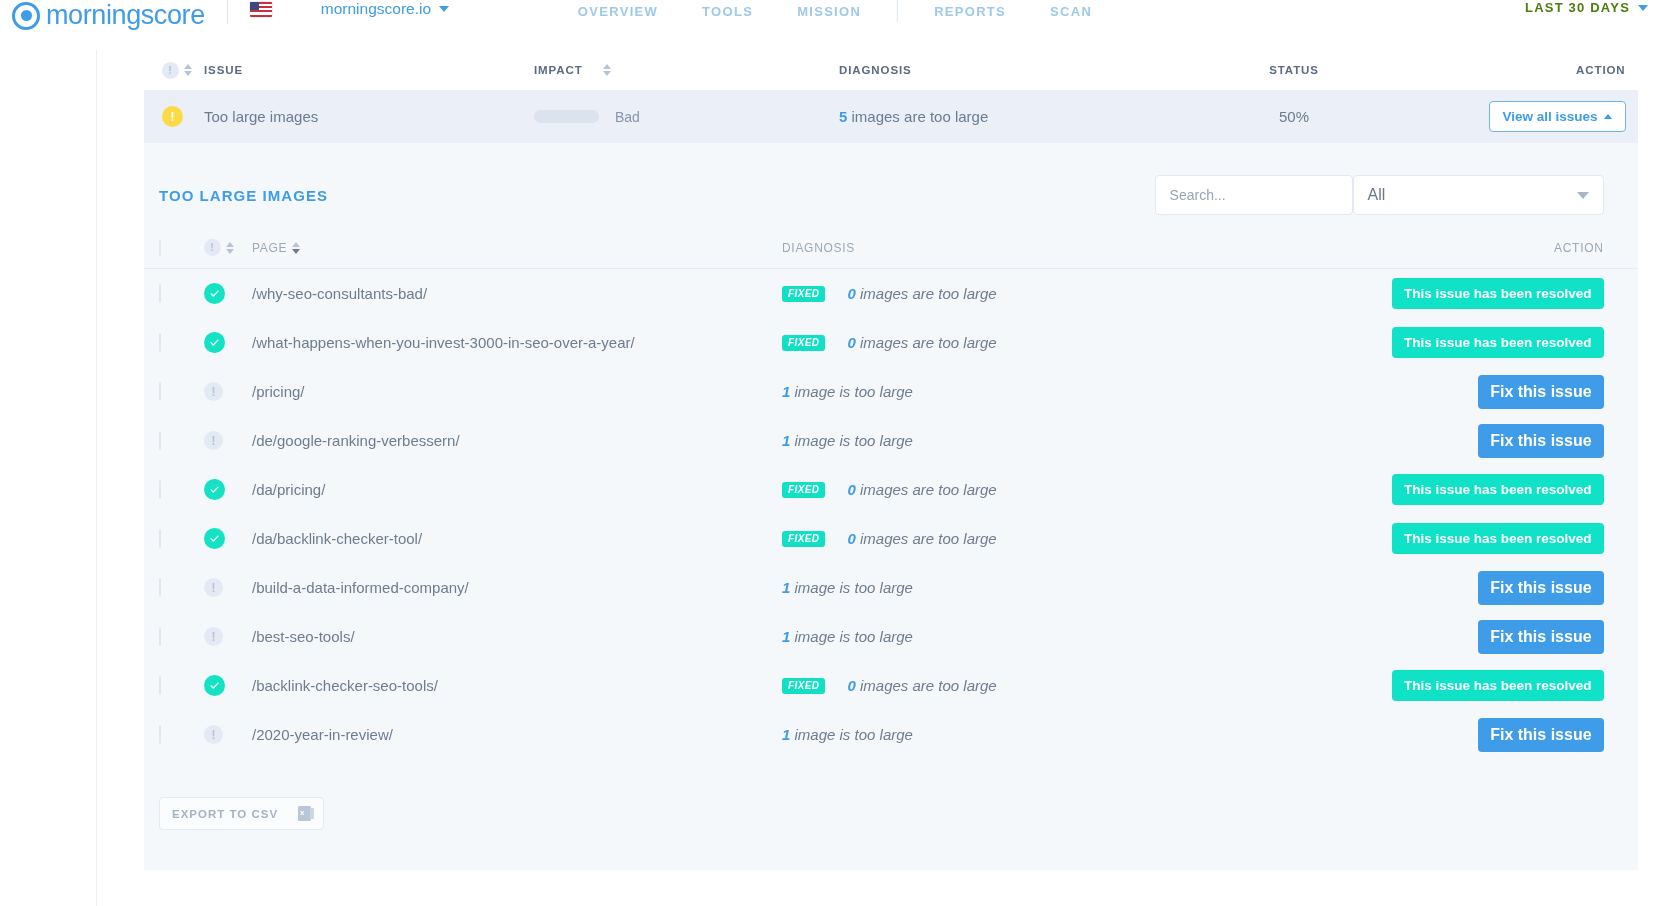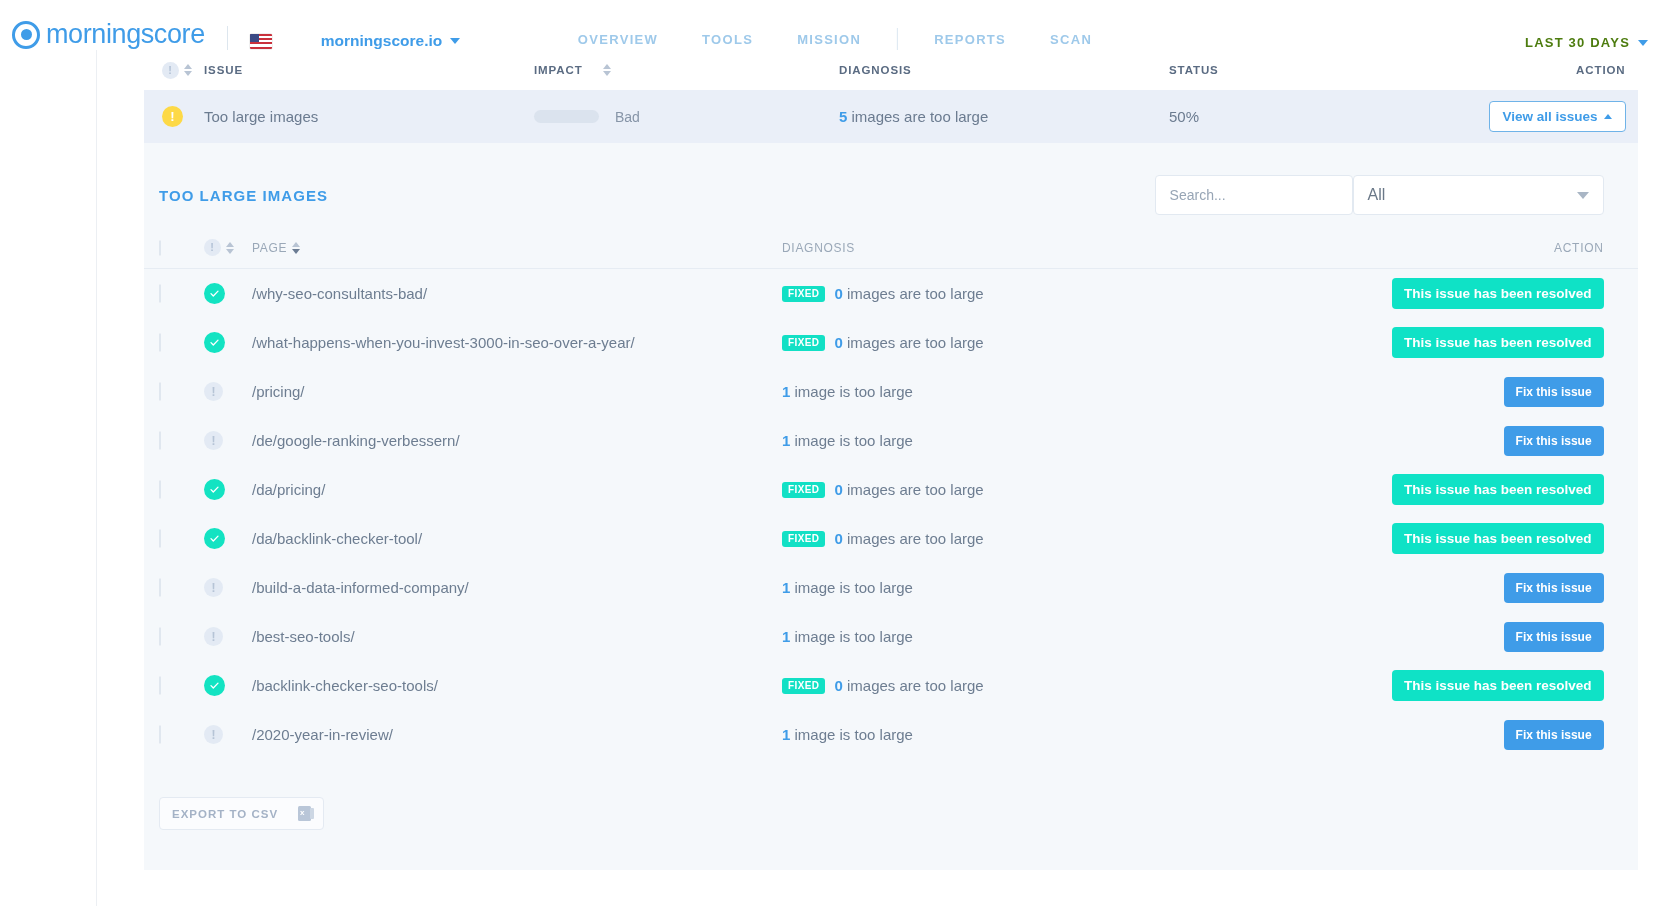--- a/index.html
+++ b/index.html
@@ -10,21 +10,21 @@
     font-family: "Liberation Sans", "DejaVu Sans", sans-serif;
     overflow: hidden;
   }
 
   
   .topnav {
     height: 50px;
     width: 100%;
     background: #ffffff;
     display: flex;
-    align-items: flex-end;
+    align-items: flex-start;
     position: relative;
     flex-shrink: 0;
   }
   .brand { display: flex; align-items: center; margin-left: 12px; }
   .brand-mark {
     width: 28px; height: 28px; border-radius: 50%;
     background: #ffffff;
     border: 3.5px solid #3f9ce8;
     display: flex; align-items: center; justify-content: center;
   }
@@ -36,21 +36,21 @@
   .nav-divider { width: 1px; height: 24px; background: #dde6ee; margin: 0 22px; }
   .site-sel { display: flex; align-items: center; gap: 8px; cursor: pointer; }
   .flag {
     width: 22px; height: 15px; border-radius: 1px; overflow: hidden;
     position: relative; background: #ffffff; flex-shrink: 0;
     box-shadow: 0 0 0 0.5px rgba(0,0,0,.12);
   }
   .flag .stripes { position:absolute; inset:0;
     background: repeating-linear-gradient(to bottom, #c9303c 0 2.1px, #ffffff 2.1px 4.2px); }
   .flag .canton { position:absolute; left:0; top:0; width:9.5px; height:8.2px; background:#3b4a85; }
-  .site-name { font-size: 15.5px; color: #3f9ce8; font-weight: 700; padding-left: 41px; }
+  .site-name { font-size: 15.5px; color: #3f9ce8; font-weight: 400; padding-left: 41px; }
   .caret-down {
     width: 0; height: 0; border-left: 5px solid transparent; border-right: 5px solid transparent;
     border-top: 6px solid #3f9ce8;
   }
   .caret-up {
     width: 0; height: 0; border-left: 4px solid transparent; border-right: 4px solid transparent;
     border-bottom: 5px solid #3f9ce8; display:inline-block; margin-left:6px; vertical-align: 2px;
   }
   .nav-center {
     position: absolute; left: 50%; transform: translateX(-50%);
@@ -83,21 +83,21 @@
 
   
   .master-head {
     display: flex; align-items: center; height: 40px;
     font-size: 11.5px; letter-spacing: 0.9px; font-weight: 700; color: #5a6b82;
   }
   .c-flag   { width: 60px; display: flex; align-items: center; gap: 5px; padding-left: 18px;}
   .c-issue  { width: 330px; }
   .c-impact { width: 305px; display:flex; align-items:center; gap: 20px;}
   .c-diag   { width: 330px; }
-  .c-status { width: 250px; }
+  .c-status { width: 250px; text-align: center; }
   .c-action { flex: 1; text-align: right; padding-right: 12px; }
 
   .badge-excl {
     width: 17px; height: 17px; border-radius: 50%;
     background: #e3eaf4; color: #b3c2d6; font-size: 11px; font-weight: 700;
     display: flex; align-items: center; justify-content: center; line-height: 1;
   }
   .sorter { display: inline-flex; flex-direction: column; gap: 2px; cursor: pointer; }
   .sorter .up { width:0;height:0;border-left:4px solid transparent;border-right:4px solid transparent;border-bottom:5px solid #b8c4d4; }
   .sorter .dn { width:0;height:0;border-left:4px solid transparent;border-right:4px solid transparent;border-top:5px solid #b8c4d4; }
@@ -174,21 +174,21 @@
   }
 
   .row {
     display: flex; align-items: center; height: 49px;
     padding: 0 34px 0 15px;
     font-size: 15px; color: #6d7d91;
   }
   .r-check { width: 45px; }
   .r-flag  { width: 48px; }
   .r-page  { width: 530px; white-space: nowrap; }
-  .r-diag  { width: 610px; display: flex; align-items: center; gap: 9px; }
+  .r-diag  { width: 610px; display: flex; align-items: center; gap: 22px; font-style: italic; }
   .r-action{ flex:1; display: flex; justify-content: flex-end; }
 
   .dot-ok {
     width: 21px; height: 21px; border-radius: 50%; background: #13e3c2;
     display: flex; align-items: center; justify-content: center;
   }
   .dot-ok svg { display:block; }
   .dot-warn {
     width: 19px; height: 19px; border-radius: 50%;
     background: #e3eaf4; color: #b6c4d6; font-size: 12px; font-weight: 700;
@@ -199,21 +199,21 @@
     letter-spacing: .4px; border-radius: 3px; padding: 3px 6px; line-height: 1;
   }
 
   .btn-resolved {
     background: #0fe2c6; color: #ffffff; border: none; border-radius: 4px;
     font-size: 13.5px; font-weight: 700; padding: 8px 12px; cursor: pointer;
     font-family: "Liberation Sans", sans-serif; white-space: nowrap;
   }
   .btn-fix {
     background: #3f9ce8; color: #ffffff; border: none; border-radius: 4px;
-    font-size: 12px; font-weight: 700; padding: 8px 12px; cursor: pointer;
+    font-size: 16px; font-weight: 700; padding: 8px 12px; cursor: pointer;
     font-family: "Liberation Sans", sans-serif; white-space: nowrap;
   }
 
   .export-wrap { padding: 38px 0 0 15px; }
   .btn-export {
     display: inline-flex; align-items: center; gap: 20px;
     background: #fbfcfe; border: 1px solid #e4eaf2; border-radius: 4px;
     padding: 8px 12px; cursor: pointer;
     font-size: 11.5px; font-weight: 700; letter-spacing: 1px; color: #a4b2c6;
   }

